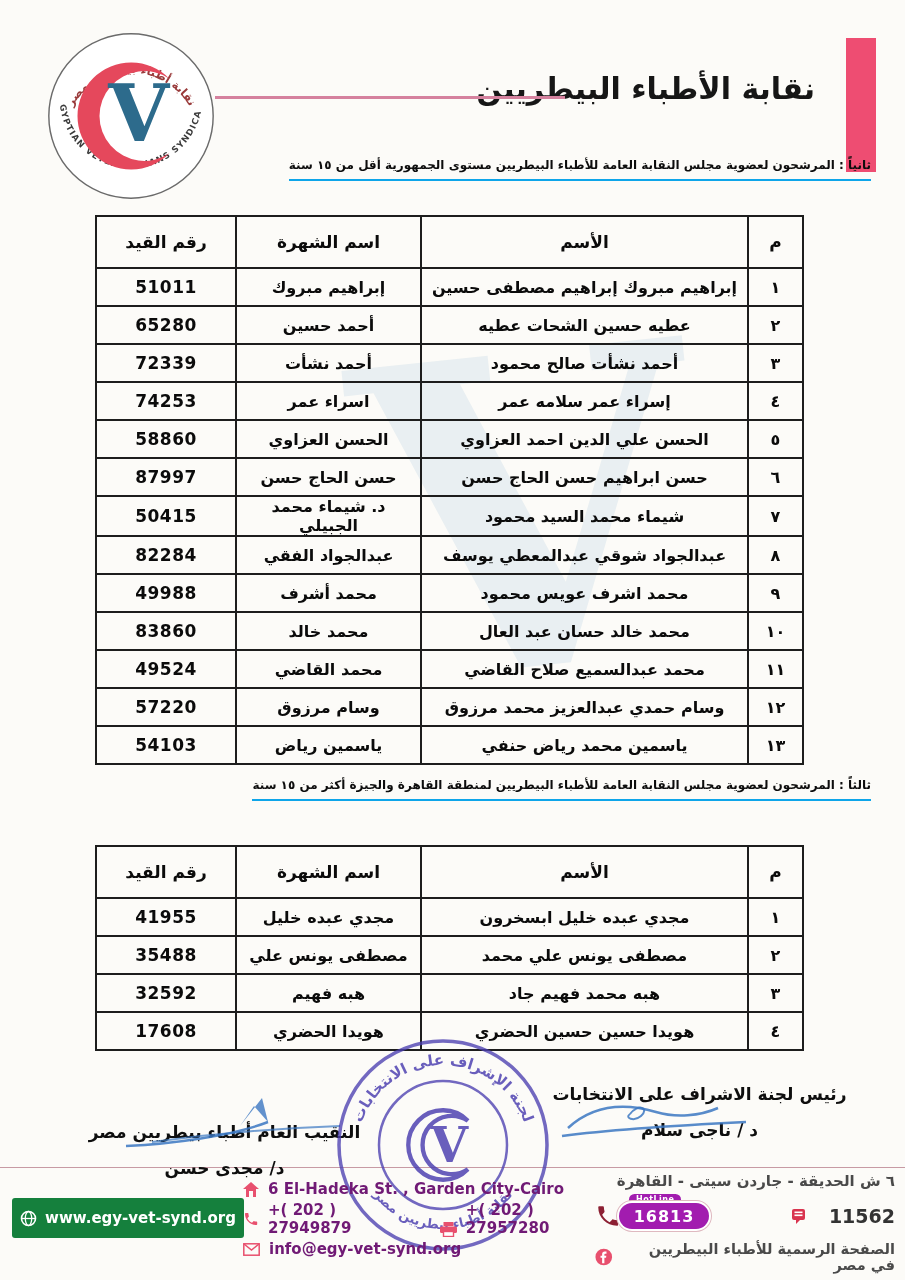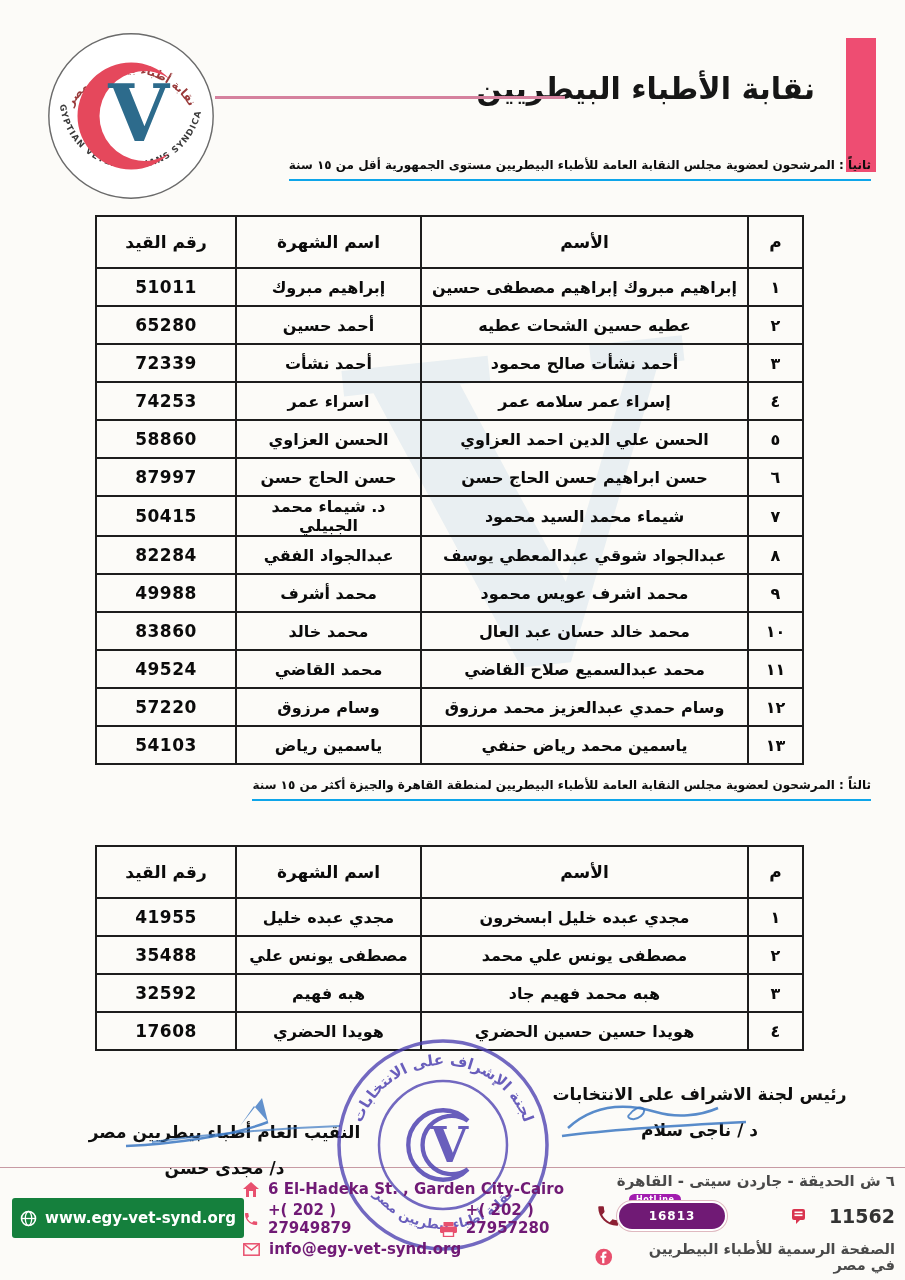--- a/index.html
+++ b/index.html
@@ -81,22 +81,22 @@
   .footer-right { position:absolute; right:10px; top:1172px; width:300px; direction:rtl; z-index:6; }
   .address-ar { font-weight:bold; font-size:15px; color:#4a4a4a; text-align:right; }
   .numbers-row { display:flex; align-items:center; justify-content:space-between; margin-top:10px; height:32px; }
   .shortcode { display:flex; align-items:center; gap:20px; direction:ltr; font-weight:bold; font-size:19px; color:#333; }
   .hotline { position:relative; width:120px; height:30px; direction:ltr; }
   .hotline-label {
     position:absolute; top:-7px; left:34px; background:#a21caf; color:#fff;
     font-size:8px; font-weight:bold; padding:1px 7px; border-radius:6px; letter-spacing:.5px;
   }
   .hotline-pill {
-    position:absolute; left:24px; top:2px; width:106px; height:26px; background:#701a75;
-    border-radius:13px; color:#fff; font-weight:bold; font-size:12px; letter-spacing:1px;
+    position:absolute; left:24px; top:2px; width:90px; height:26px; background:#a21caf;
+    border-radius:13px; color:#fff; font-weight:bold; font-size:16px; letter-spacing:1px;
     display:flex; align-items:center; justify-content:center;
     box-shadow:0 0 0 2px #fff, 0 0 0 3px #dfb9c0;
   }
   .fb-row { display:flex; align-items:center; gap:8px; margin-top:9px; justify-content:flex-start; font-weight:bold; font-size:14.5px; color:#4a4a4a; }
 </style>
 </head>
 <body>
 
 <div class="page">
 

